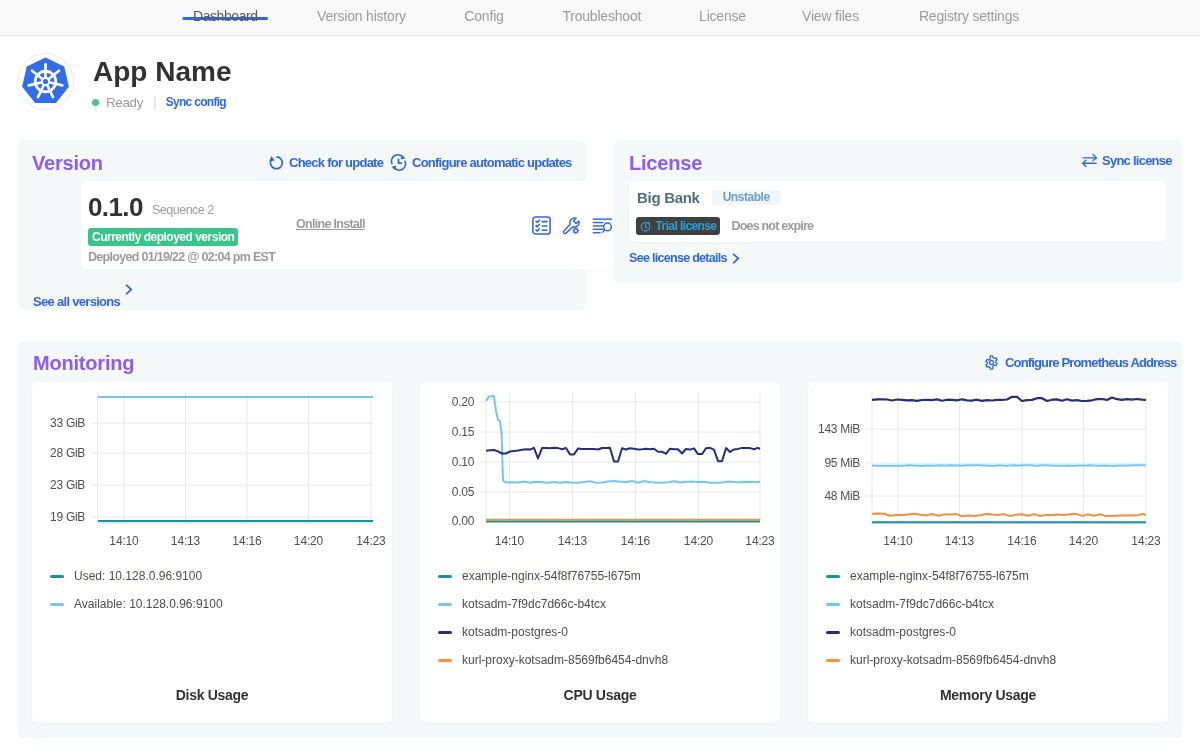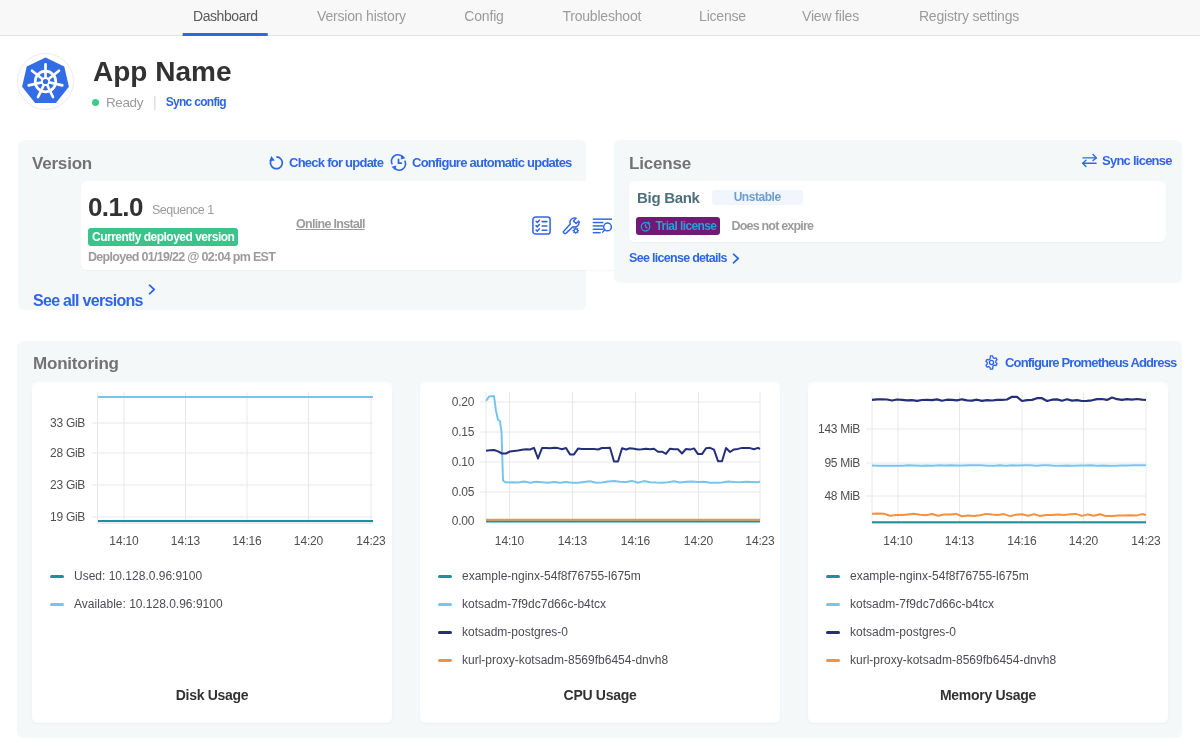--- a/index.html
+++ b/index.html
@@ -1,25 +1,25 @@
 <!DOCTYPE html>
 <html><head>
 <meta charset="utf-8">
 <style>
   * { margin:0; padding:0; box-sizing:border-box; }
   html,body { width:1200px; height:746px; background:#fff; font-family:"Liberation Sans",sans-serif; overflow:hidden; }
   .abs { position:absolute; }
   body { position:relative; }
   .nav { position:absolute; top:0; left:0; width:1200px; height:36px; background:#f8f8f8; border-bottom:1px solid #e3e3e3; }
-  .nav a { position:absolute; top:0; transform:translateX(-50%); display:block; font-size:14px; color:#9b9b9b; text-decoration:none; line-height:33px; height:36px; letter-spacing:-0.2px; white-space:nowrap; }
+  .nav a { position:absolute; top:0; transform:translateX(-50%); display:block; font-size:14px; color:#9b9b9b; text-decoration:none; line-height:33px; height:20px; letter-spacing:-0.2px; white-space:nowrap; }
   .nav a.active { color:#5a5a5a; font-weight:400; letter-spacing:-0.43px; border-bottom:3px solid #3066e5; padding:0 10px; }
   .link { color:#3066e5; font-weight:700; font-size:13px; letter-spacing:-0.75px; text-decoration:none; white-space:nowrap; }
   .panel { position:absolute; background:#f5f8f9; border-radius:6px; }
   .wcard { position:absolute; background:#fff; border-radius:6px; box-shadow:0 1px 2px rgba(0,0,0,.04); }
-  .ptitle { font-size:17px; font-weight:700; color:#737373; letter-spacing:-0.2px; }
+  .ptitle { font-size:20px; font-weight:700; color:#8b5cf6; letter-spacing:-0.2px; }
 </style>
 </head>
 <body>
 <div class="nav">
   <a class="active" href="#" style="left:225.3px;">Dashboard</a>
   <a href="#" style="left:361.5px;">Version history</a>
   <a href="#" style="left:484px;">Config</a>
   <a href="#" style="left:601.8px;">Troubleshoot</a>
   <a href="#" style="left:722.5px;">License</a>
   <a href="#" style="left:830.5px;">View files</a>
@@ -65,21 +65,21 @@
       <path d="M2.3,10.4 A6.4,6.4 0 0 1 13.2,3.7"></path>
       <path d="M11.6,0.8 L15.5,4.2 L10.7,5.5 z" fill="#3066e5" stroke="none"></path>
       <path d="M14.7,6.6 A6.4,6.4 0 0 1 3.8,13.3"></path>
       <path d="M5.4,16.2 L1.5,12.8 L6.3,11.5 z" fill="#3066e5" stroke="none"></path>
       <path d="M8.5,5.5 L8.5,9.2 L11.2,9.2" stroke-width="1.8" stroke-linecap="round" stroke-linejoin="round"></path>
     </svg>
     <a class="link" href="#" style="margin-left:5px;">Configure automatic updates</a>
   </div>
   <div class="wcard" style="left:15px;top:41px;width:537px;height:89px;margin-left:48px;">
     <div class="abs" style="left:7px;top:13px;font-size:26px;font-weight:700;color:#323232;letter-spacing:-0.6px;line-height:26px;">0.1.0</div>
-    <div class="abs" style="left:71px;top:23px;font-size:12.5px;color:#9b9b9b;letter-spacing:-0.5px;line-height:13px;">Sequence 1</div>
+    <div class="abs" style="left:71px;top:23px;font-size:12.5px;color:#9b9b9b;letter-spacing:-0.5px;line-height:13px;">Sequence 2</div>
     <div class="abs" style="left:7px;top:47px;height:18px;background:#39c58a;color:#fff;font-size:12px;font-weight:700;letter-spacing:-0.5px;border-radius:3px;padding:0 4px;line-height:18px;">Currently deployed version</div>
     <div class="abs" style="left:7px;top:70px;font-size:12.5px;font-weight:700;color:#9b9b9b;letter-spacing:-0.7px;line-height:13px;">Deployed 01/19/22 @ 02:04 pm EST</div>
     <div class="abs" style="left:215px;top:36px;font-size:12.5px;font-weight:700;color:#9b9b9b;letter-spacing:-0.7px;text-decoration:underline;">Online Install</div>
     <div class="abs" style="left:451px;top:35px;display:flex;align-items:center;gap:11px;">
       <svg width="19" height="19" viewBox="0 0 21 21" fill="none" stroke="#3066e5" stroke-width="1.7">
         <rect x="1" y="1" width="19" height="19" rx="3"></rect>
         <path d="M4.5,5.8 l1.4,1.4 l2.2,-2.6" stroke-linecap="round" stroke-linejoin="round"></path>
         <path d="M4.5,10.6 l1.4,1.4 l2.2,-2.6" stroke-linecap="round" stroke-linejoin="round"></path>
         <path d="M4.5,15.4 l1.4,1.4 l2.2,-2.6" stroke-linecap="round" stroke-linejoin="round"></path>
         <line x1="11.2" y1="6.2" x2="16.5" y2="6.2" stroke-linecap="round"></line>
@@ -107,45 +107,45 @@
         <line x1="0.8" y1="4.7" x2="12.5" y2="4.7"></line>
         <line x1="0.8" y1="8.4" x2="12.5" y2="8.4"></line>
         <line x1="0.8" y1="12.1" x2="12.5" y2="12.1"></line>
         <line x1="0.8" y1="15.8" x2="9.5" y2="15.8"></line>
         <circle cx="17" cy="9.5" r="4.2"></circle>
         <line x1="13.8" y1="12.9" x2="11.8" y2="15.2" stroke-linecap="round"></line>
       </svg>
     </div>
   </div>
   <div class="abs" style="left:15px;top:141px;height:16px;display:flex;align-items:center;">
-    <a class="link" href="#" style="font-size:16px;letter-spacing:-0.7px;margin-top:24px;">See all versions</a>
+    <a class="link" href="#" style="font-size:13px;letter-spacing:-0.7px;margin-top:24px;">See all versions</a>
     <svg width="8" height="11" viewBox="0 0 8 11" style="margin-left:5px;">
         <path d="M1.5,1.2 L6.2,5.5 L1.5,9.8" fill="none" stroke="#3066e5" stroke-width="1.7" stroke-linecap="round" stroke-linejoin="round"></path>
       </svg>
   </div>
 </div>
 
 <div class="panel" style="left:614px;top:140px;width:568px;height:143px;">
   <div class="abs" style="left:15px;top:16px;line-height:15px;"><span class="ptitle">License</span></div>
   <div class="abs" style="left:468px;top:13px;height:18px;display:flex;align-items:flex-start;">
     <svg width="15" height="15" viewBox="0 0 16 16" fill="none" stroke="#3066e5" stroke-width="1.5">
       <path d="M1,5.2 C3,5.2 5,5.2 15,5.2" stroke-linecap="round"></path>
       <path d="M11.8,1.6 L15.3,5.2 L11.8,8.0" stroke-linecap="round" stroke-linejoin="round" fill="none"></path>
       <path d="M15,11 C13,11 11,11 1,11" stroke-linecap="round"></path>
       <path d="M4.2,7.8 L0.7,11 L4.2,14.4" stroke-linecap="round" stroke-linejoin="round" fill="none"></path>
     </svg>
     <a class="link" href="#" style="margin-left:5px;">Sync license</a>
   </div>
   <div class="wcard" style="left:15px;top:41px;width:537px;height:61px;">
     <div class="abs" style="left:8px;top:6px;height:20px;display:flex;align-items:center;">
       <span style="font-size:15px;font-weight:700;color:#4e707c;letter-spacing:-0.3px;">Big Bank</span>
-      <span style="margin-left:12px;background:#f0f6fc;color:#6d9ece;font-size:12px;font-weight:700;letter-spacing:-0.45px;border-radius:3px;padding:0 22px;height:15px;line-height:15px;">Unstable</span>
+      <span style="margin-left:12px;background:#f0f6fc;color:#6d9ece;font-size:12px;font-weight:700;letter-spacing:-0.45px;border-radius:3px;padding:0 11px;height:15px;line-height:15px;">Unstable</span>
     </div>
     <div class="abs" style="left:6.5px;top:35.5px;height:18px;display:flex;align-items:center;">
-      <span style="display:flex;align-items:center;background:#701a75;color:#2a9edb;font-size:12px;font-weight:700;letter-spacing:-0.6px;border-radius:3px;padding:0 4px;height:18px;">
+      <span style="display:flex;align-items:center;background:#404040;color:#2a9edb;font-size:12px;font-weight:700;letter-spacing:-0.6px;border-radius:3px;padding:0 4px;height:18px;">
         <svg width="11" height="12" viewBox="0 0 13 14" fill="none" stroke="#2a9edb" stroke-width="1.5" style="margin-right:5px;">
           <circle cx="6.5" cy="8" r="5"></circle>
           <path d="M6.5,5.5 L6.5,8 L8.3,9.2" stroke-linecap="round" stroke-linejoin="round"></path>
           <line x1="9.8" y1="2.6" x2="11.3" y2="4" stroke-linecap="round"></line>
         </svg>
         Trial license</span>
       <span style="font-size:12.5px;font-weight:700;color:#9b9b9b;letter-spacing:-0.8px;margin-left:11px;">Does not expire</span>
     </div>
   </div>
   <div class="abs" style="left:15px;top:110px;height:16px;display:flex;align-items:center;">

